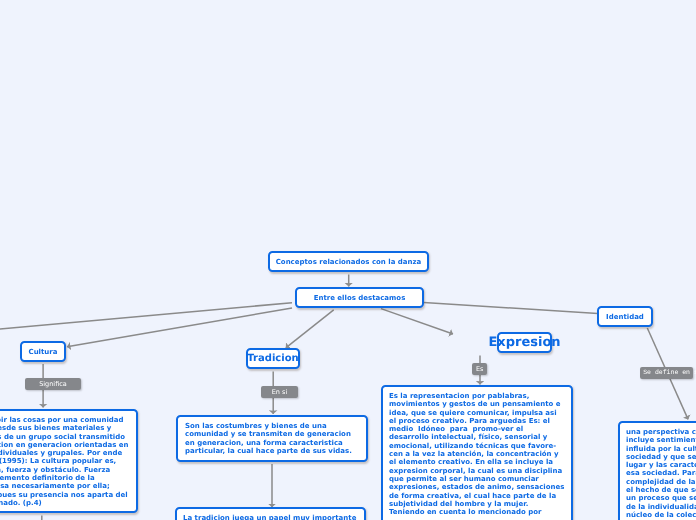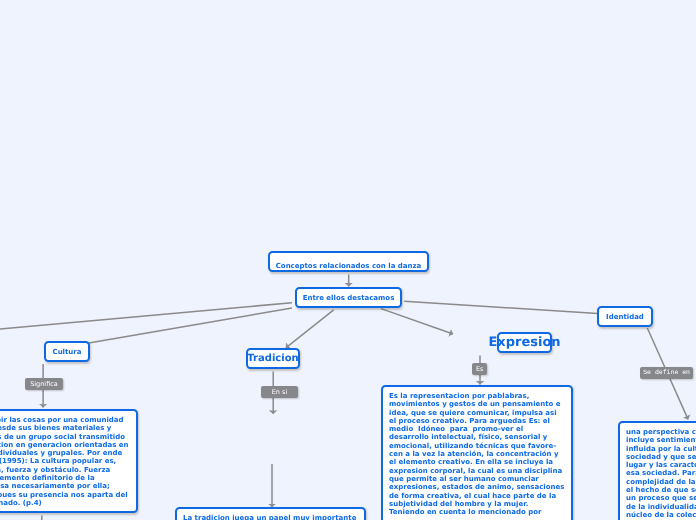--- a/index.html
+++ b/index.html
@@ -35,61 +35,64 @@
       <path d="M404.2,301.2 L613.3,314.6"></path>
       <path d="M43.1,363.9 L43.1,407.6"></path>
       <path d="M273.2,371.6 L273.2,414"></path>
       <path d="M272,464 L272,507.2"></path>
       <path d="M480,355.4 L480,384.6"></path>
       <path d="M647.3,328 L688.1,419.4"></path>
       <path marker-end="" d="M41.8,515.5 L41.8,524"></path>
     </g>
   </svg>
 
-  <div class="node title" style="left:268px;top:251px;width:161px;height:21px;font-size:6.99px;align-items:flex-end;">
+  <div class="node title" style="left:268px;top:251px;width:161px;height:21px;font-size:6.99px;">
     <span>Conceptos relacionados con la danza</span>
   </div>
 
-  <div class="node title" style="left:295px;top:287px;width:107px;height:21px;font-size:6.99px;">
+  <div class="node title" style="left:295px;top:287px;width:129px;height:21px;font-size:6.99px;">
     <span>Entre ellos destacamos</span>
   </div>
 
-  <div class="node title" style="left:20px;top:341px;width:46px;height:21px;font-size:6.99px;margin-left:24px;">
+  <div class="node title" style="left:20px;top:341px;width:46px;height:21px;font-size:6.99px;">
     <span>Cultura</span>
   </div>
 
   <div class="node title" style="left:246px;top:348px;width:54px;height:21px;font-size:10px;">
     <span>Tradicion</span>
   </div>
 
   <div class="node title" style="left:453px;top:332px;width:55px;height:21px;font-size:13px;margin-left:44px;">
     <span>Expresion</span>
   </div>
 
   <div class="node title" style="left:597px;top:306px;width:56px;height:21px;font-size:6.99px;">
     <span>Identidad</span>
   </div>
 
-  <div class="lbl" style="left:25px;top:378px;width:38px;">Significa</div>
+  <div class="lbl" style="left:25px;top:378px;width:56px;">Significa</div>
   <div class="lbl" style="left:261px;top:386px;width:37px;">En si</div>
   <div class="lbl" style="left:472px;top:363px;width:15.4px;">Es</div>
   <div class="lbl" style="left:640px;top:367px;width:53.2px;font-family:Liberation Mono, monospace;">Se define en si</div>
 
   <div class="node para prenw" style="left:-89px;top:409px;width:227px;height:104px;padding:5px 5px 4px 6px;"><span>Es el modo de percibir las cosas por una comunidad
 o persona, abarca desde sus bienes materiales y
 espirituales, saberes de un grupo social transmitido
 que pasa de generacion en generacion orientadas en
 y en las practicas individuales y grupales. Por ende
 de acuerdo a Cuche (1995): La cultura popular es,
 es a la vez una lucha, fuerza y obstáculo. Fuerza
 porque esta es un elemento definitorio de la
 identidad, ya que pasa necesariamente por ella;
 tambien obstaculo, pues su presencia nos aparta del
 y del sujeto determinado. (p.4)</span></div>
 
+  <div class="node para" style="left:176px;top:415px;width:192px;height:47px;padding:5px 6px 4px 7px;">
+    <span>Son las costumbres y bienes de una comunidad y se transmiten de generacion en generacion, una forma caracteristica particular, la cual hace parte de sus vidas.</span>
+  </div>
 
   <div class="node para" style="left:175px;top:507px;width:191px;height:40px;padding:5px 5px 4px 6px;"><span>La tradicion juega un papel muy importante</span></div>
 
   <div class="node para pre" style="left:381px;top:385px;width:192px;height:152px;padding:5px 5px 4px 6px;"><span>Es la representacion por pablabras, movimientos y gestos de un pensamiento e idea, que se quiere comunicar, impulsa asi el proceso creativo. Para arguedas Es: el
 medio  Idóneo  para  promo-ver el
 desarrollo intelectual, físico, sensorial y emocional, utilizando técnicas que favore-cen a la vez la atención, la concentración y el elemento creativo. En ella se incluye la expresion corporal, la cual es una disciplina que permite al ser humano comunciar expresiones, estados de animo, sensaciones de forma creativa, el cual hace parte de la subjetividad del hombre y la mujer.
 Teniendo en cuenta lo mencionado por</span></div>
 
   <div class="node para" style="left:618px;top:421px;width:141px;height:120px;padding:5px 5px 4px 6px;"><span>una perspectiva cultural que incluye sentimientos propios influida por la cultura de una sociedad y que se vive en un lugar y las caracteristicas de esa sociedad. Para entender la complejidad de la identidad, es el hecho de que se trata de que un proceso que se desarrolla a de la individualidad hasta el núcleo de la colectividad.</span></div>
 </div>

